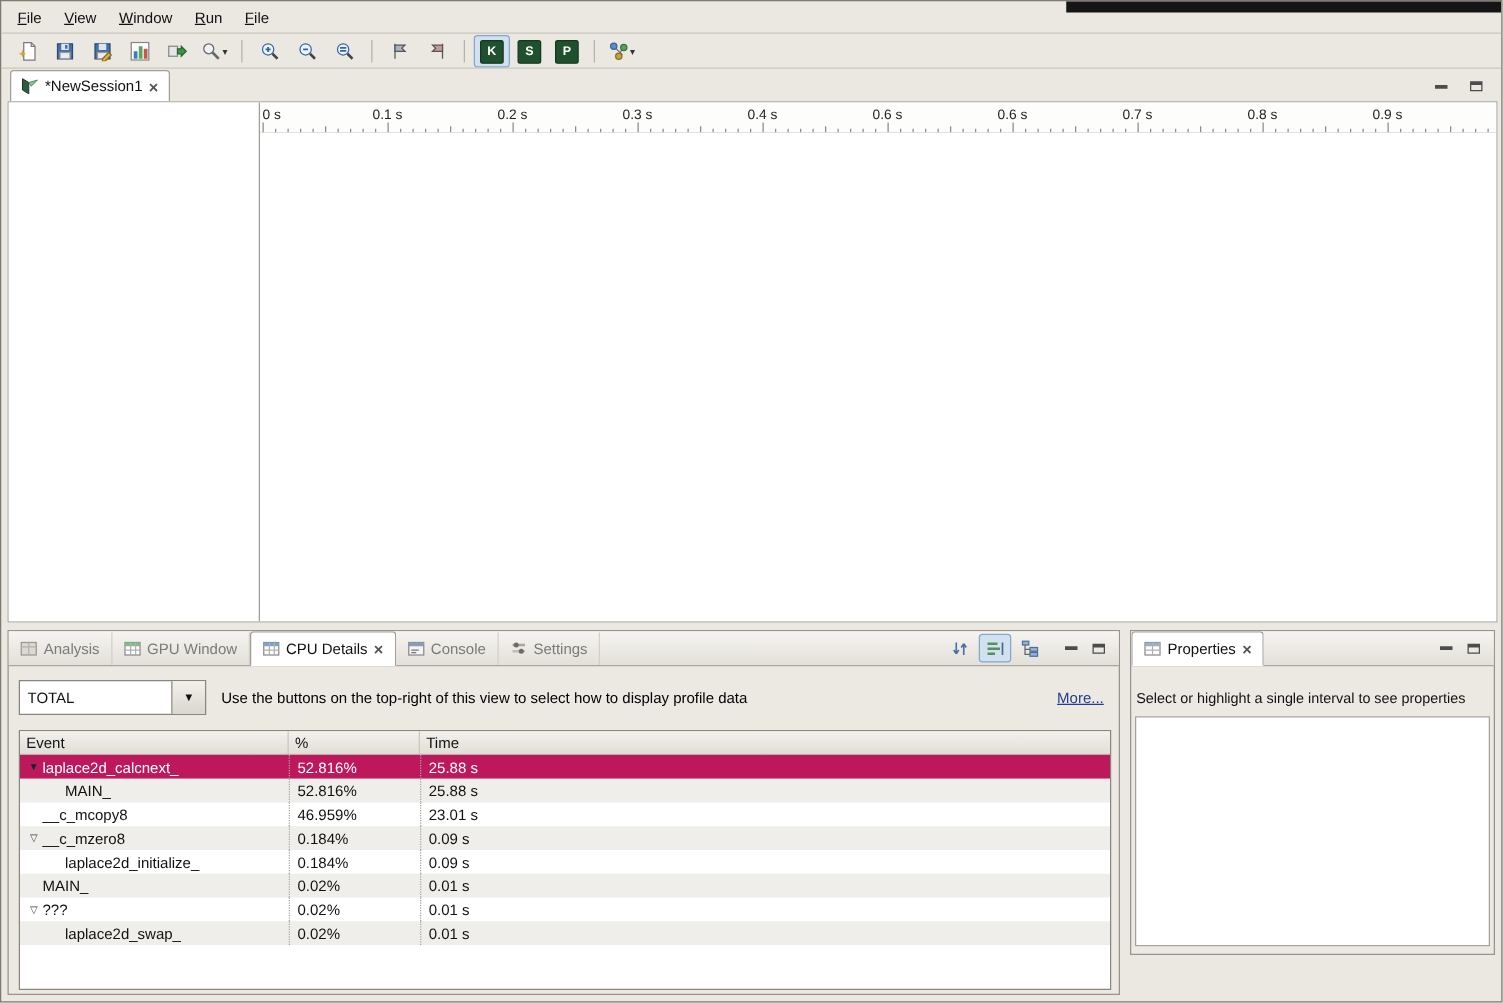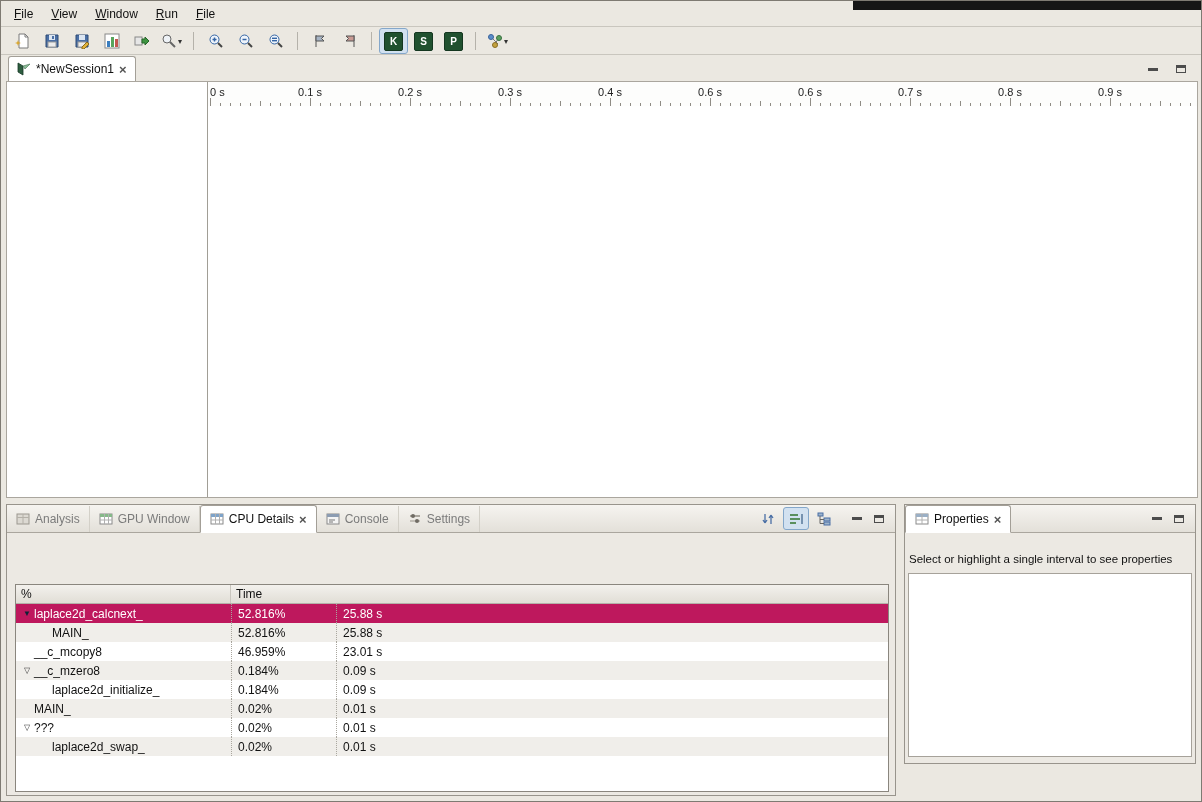--- a/index.html
+++ b/index.html
@@ -410,23 +410,34 @@
         <span style="width:6px;"></span>
         <span class="btn-mm">
             <span class="glyph-min"></span>
           </span>
         <span class="btn-mm">
             <span class="glyph-max"></span>
           </span>
       </div>
     </div>
 
+    <div class="combo-row">
+      <div class="combo">
+        <span class="combo-text">TOTAL</span>
+        <span class="combo-btn">
+            <span>▼</span>
+          </span>
+      </div>
+      <span class="hint">Use the buttons on the top-right of this view to select how to display profile data</span>
+      <span class="more">More...</span>
+    </div>
 
     <div class="table">
       <div class="thead">
+        <span class="th">Event</span>
         <span class="th">%</span>
         <span class="th">Time</span>
       </div>
       <div>
         <div class="trow sel">
           <div class="cell event">
               <span class="exp exp-f"></span>
               <span>laplace2d_calcnext_</span>
             </div>
           <div class="cell pct">52.816%</div>

